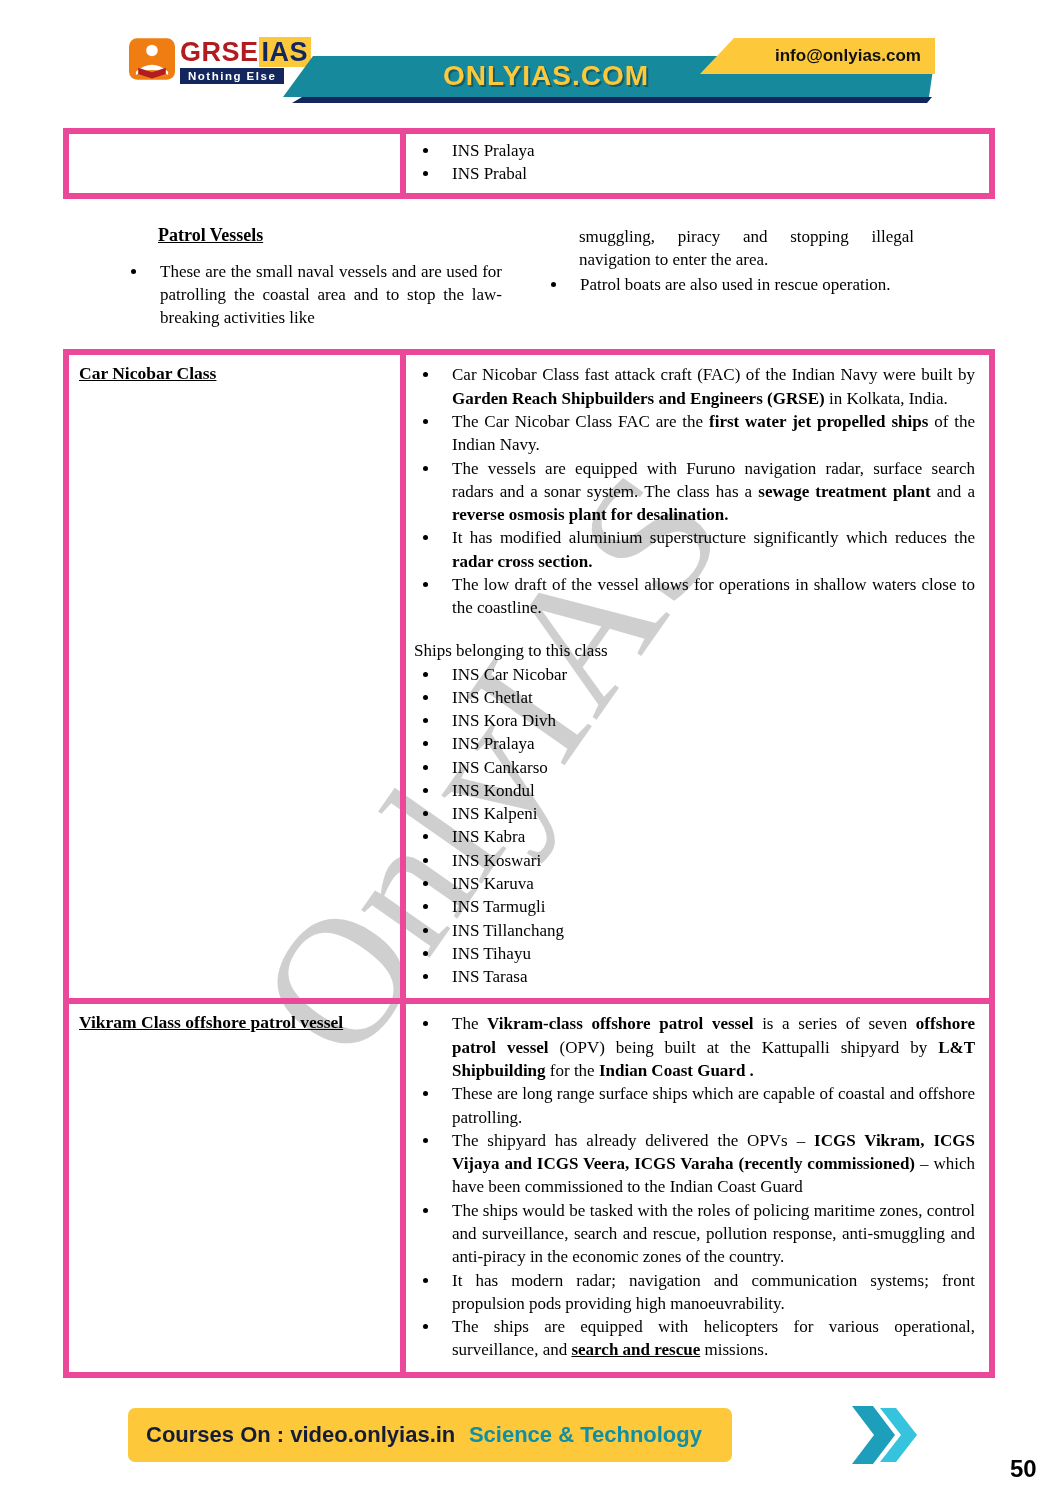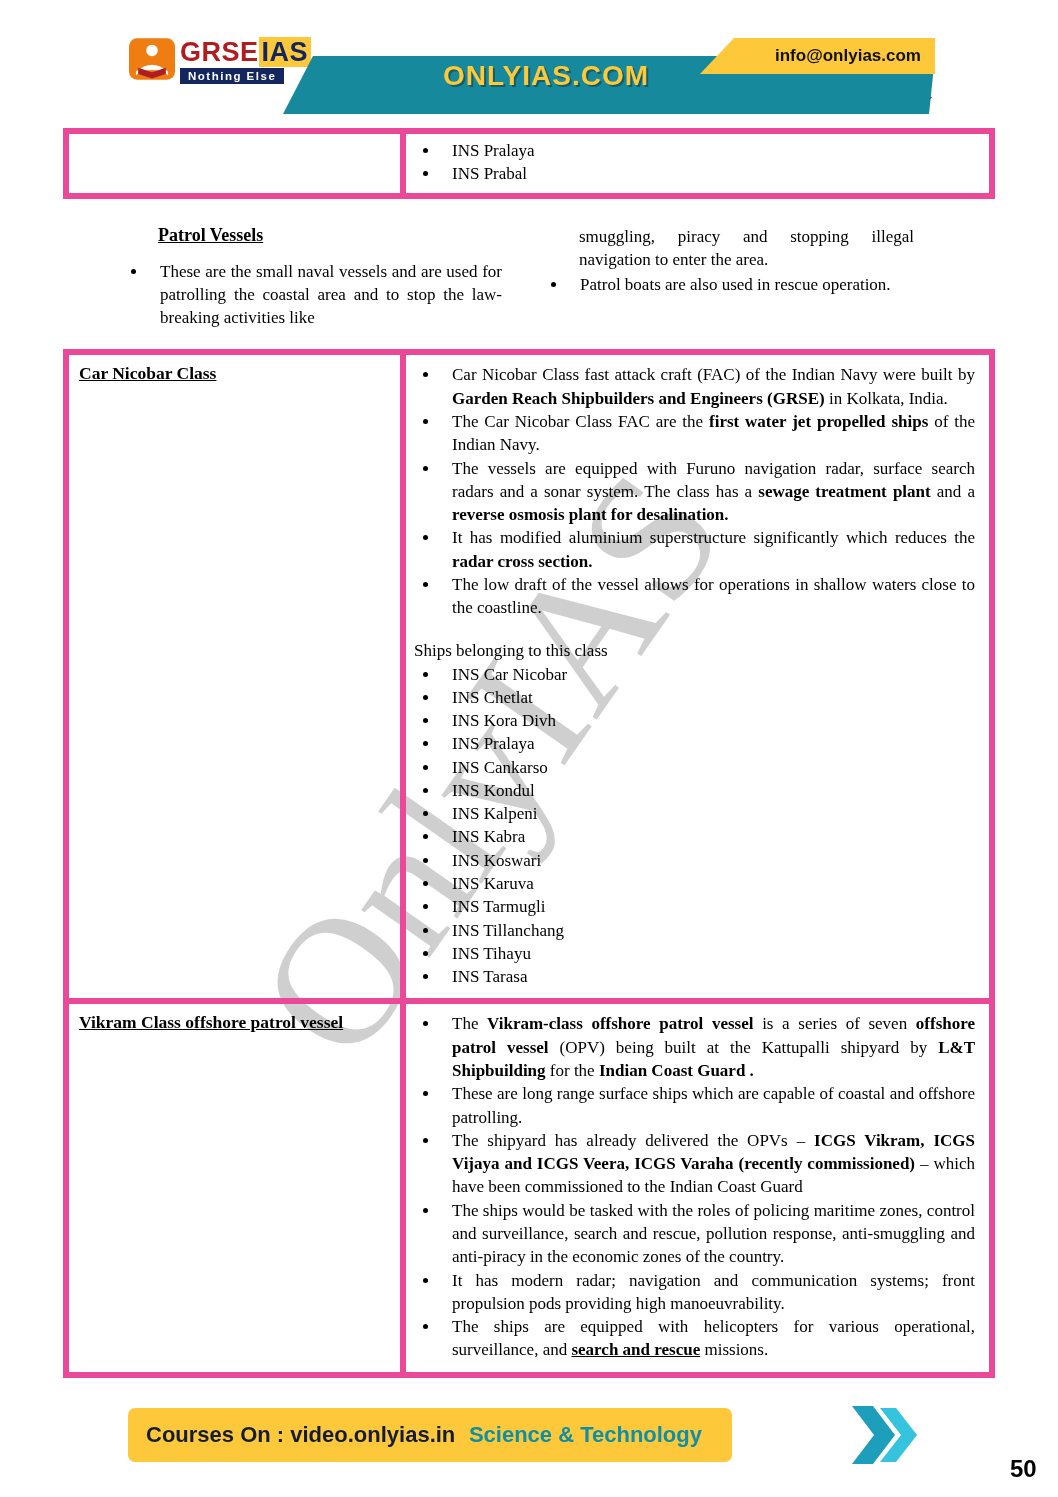--- a/index.html
+++ b/index.html
@@ -29,21 +29,21 @@
   .logo-textwrap { display:flex; flex-direction:column; }
   .logo-title { font-family:"Liberation Sans", sans-serif; font-weight:700; font-size:27px; line-height:1.05; letter-spacing:.5px; }
   .logo-only { color:var(--maroon,#b01c20); }
   .logo-ias  { color:var(--navy,#13265e); background:var(--yellow,#fdc93b); padding:0 3px; }
   .logo-tagline {
     align-self:flex-start; margin-top:2px; background:var(--navy,#13265e); color:#fff;
     font-family:"Liberation Sans", sans-serif; font-size:11.5px; font-weight:700;
     letter-spacing:1.5px; padding:2px 8px;
   }
   .banner-teal {
-    position:absolute; left:283px; top:56px; width:652px; height:58px;
+    position:absolute; left:283px; top:56px; width:652px; height:41px;
     background:var(--teal,#17899c); z-index:2;
     clip-path:polygon(30px 0, 100% 0, calc(100% - 6px) 100%, 0 100%);
   }
   .banner-text {
     position:absolute; left:160px; top:4px;
     font-family:"Liberation Sans", sans-serif; font-weight:700; font-size:28px;
     letter-spacing:1px; color:var(--yellow,#fdc93b);
     text-shadow:2px 2px 0 rgba(10,40,50,.45);
   }
   .banner-yellow {

